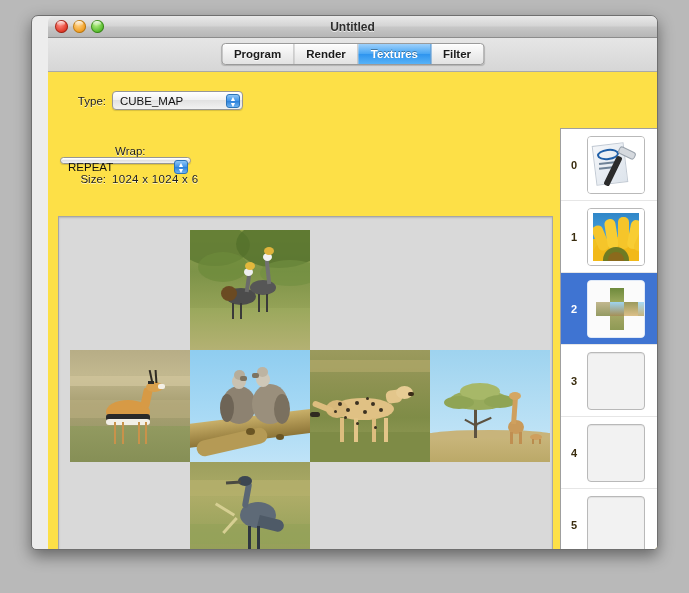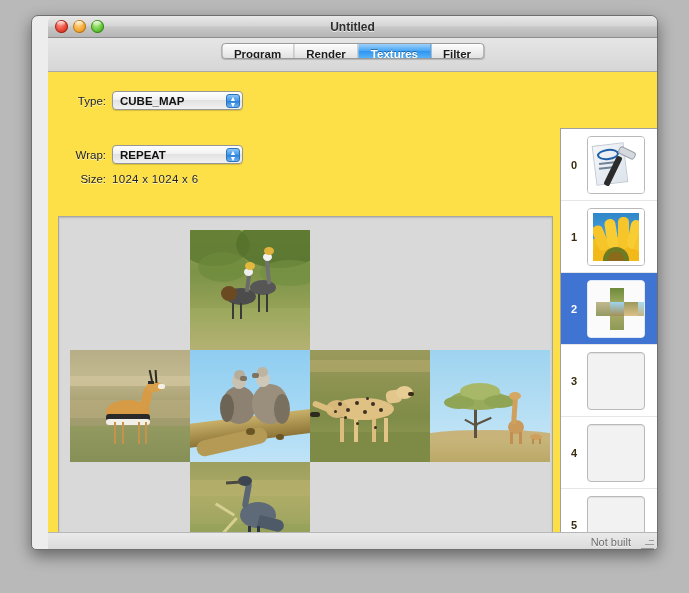--- a/index.html
+++ b/index.html
@@ -47,21 +47,21 @@
            box-shadow:inset 0 0 0 1px rgba(35,100,10,.6);}
 
   
   #toolbar {
     height:34px; position:relative;
     background:linear-gradient(to bottom,#e6e6e6,#d6d6d6);
     border-bottom:1px solid #a9a9a9;
   }
   #tabs {
     position:absolute; left:50%; transform:translateX(-50%); top:5px;
-    display:flex; height:16px;
+    display:flex; height:22px;
     border:1px solid #9a9a9a; border-radius:4px; overflow:hidden;
     background:linear-gradient(to bottom,#fdfdfd,#e2e2e2);
     box-shadow:0 1px 1px rgba(0,0,0,.18), inset 0 1px 0 rgba(255,255,255,.9);
     justify-content:center;
   }
   .tab {
     padding:0 12px; line-height:21px; font-size:11.5px; font-weight:bold;
     color:#1b1b1b; border-right:1px solid #b4b4b4; cursor:default;
     text-shadow:0 1px 0 rgba(255,255,255,.7);
   }
@@ -78,21 +78,21 @@
   .ctl-row { position:absolute; left:12px; height:19px; display:flex; align-items:center; }
   .ctl-label { width:46px; text-align:right; font-size:11.5px; color:#1d1d1d; margin-right:6px;
                text-shadow:0 1px 0 rgba(255,255,255,.7); }
   .popup {
     position:relative; width:131px; height:19px;
     border:1px solid #969696; border-radius:4px;
     background:linear-gradient(to bottom,#ffffff,#f0f0f0 50%,#e2e2e2 50%,#f2f2f2);
     box-shadow:0 1px 1px rgba(0,0,0,.15), inset 0 1px 0 #fff;
     font-size:11.5px; color:#111;
   }
-  .popup .val { position:absolute; left:7px; top:0; line-height:18px;font-weight:bold; }
+  .popup .val { position:absolute; left:7px; top:0; line-height:18px; }
   .popup .arrows {
     position:absolute; right:2px; top:2px; width:14px; height:14px; border-radius:3px;
     background:linear-gradient(to bottom,#8fc6f6,#3f93e8 50%,#2a7fd8 50%,#6eb3f2);
     border:1px solid #2c74b8;
     color:#fff; font-size:7px; line-height:6px; text-align:center; padding-top:1px;
   }
   .arrows span{ display:block; }
   .size-row { position:absolute; left:12px; display:flex; align-items:center; font-size:11.5px; color:#1d1d1d;
               text-shadow:0 1px 0 rgba(255,255,255,.7); }
   .size-row .ctl-label{ width:46px; }
@@ -191,21 +191,21 @@
       <div class="popup">
         <span class="val">CUBE_MAP</span>
         <span class="arrows">
           <span>▲</span>
           <span>▼</span>
         </span>
       </div>
     </div>
 
 
-    <div class="ctl-row" style="top:73px;">
+    <div class="ctl-row" style="top:73px;flex-direction:column;">
       <div class="ctl-label">Wrap:</div>
       <div class="popup">
         <span class="val">REPEAT</span>
         <span class="arrows">
           <span>▲</span>
           <span>▼</span>
         </span>
       </div>
     </div>
 
@@ -425,23 +425,15 @@
         <div class="thumb"></div>
       </div>
 
     </div>
 
     <div id="sbar">
       <div id="sthumb"></div>
 
     </div>
 
-    <div id="status">
-      <div id="statustext">Not built</div>
-      <div id="grip">
-        <i style="bottom:0;width:13px;"></i>
-        <i style="bottom:4px;width:9px;"></i>
-        <i style="bottom:8px;width:5px;"></i>
-      </div>
-    </div>
 
   </div>
 </div>
 
 </body></html>

